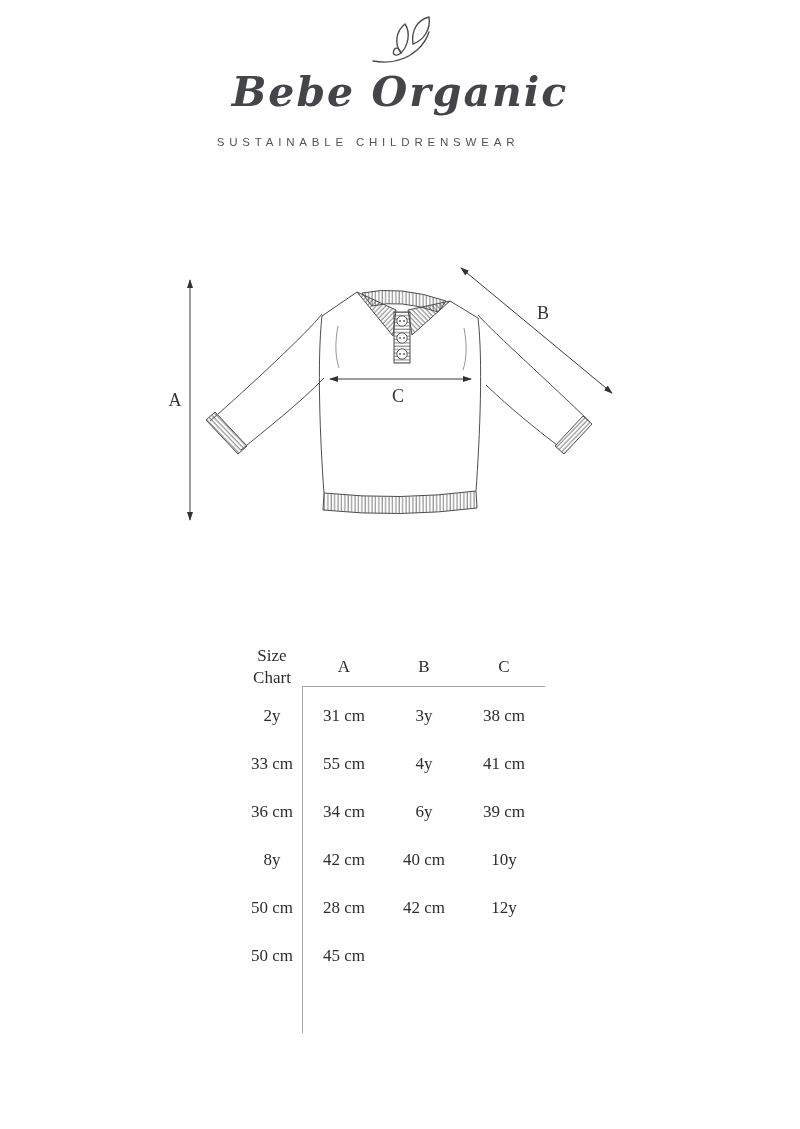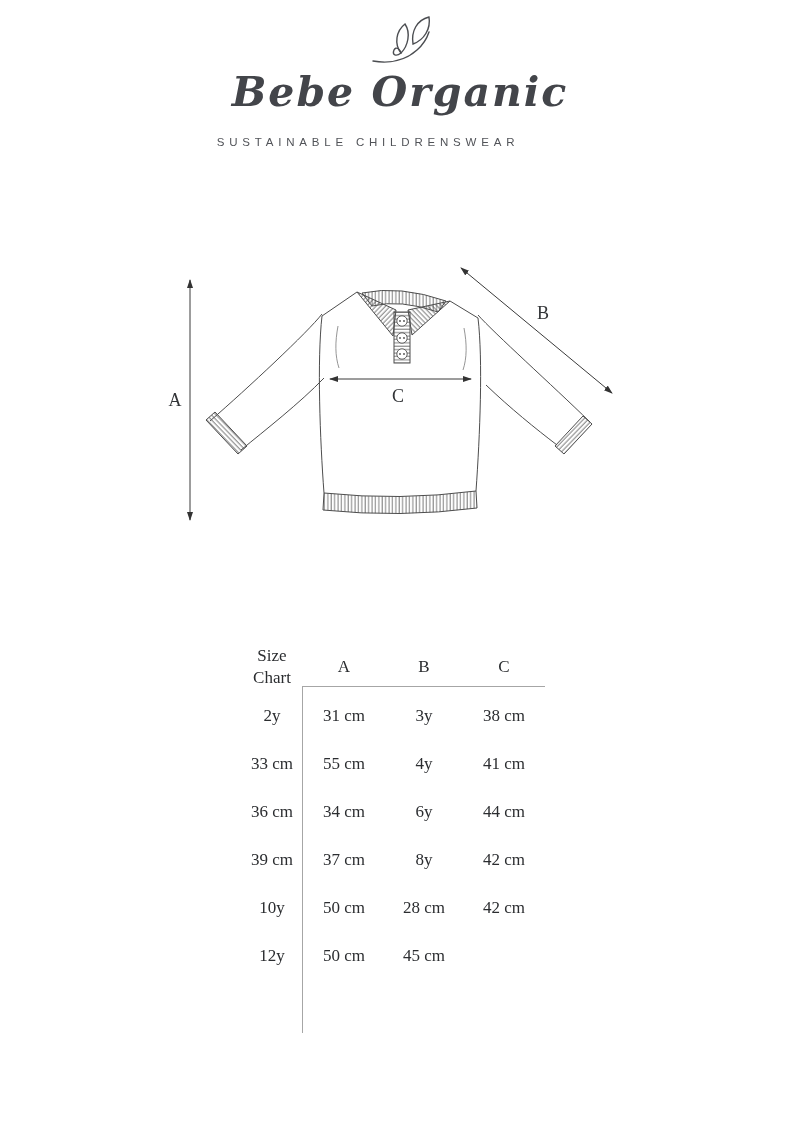--- a/index.html
+++ b/index.html
@@ -147,26 +147,25 @@
     <div class="cell">38 cm</div>
     <div class="cell">33 cm</div>
     <div class="cell">55 cm</div>
 
     <div class="cell">4y</div>
     <div class="cell">41 cm</div>
     <div class="cell">36 cm</div>
     <div class="cell">34 cm</div>
 
     <div class="cell">6y</div>
-    <div class="cell">44 cm</div>
     <div class="cell">39 cm</div>
-    <div class="cell">37 cm</div>
 
     <div class="cell">8y</div>
     <div class="cell">42 cm</div>
+    <div class="cell">40 cm</div>
 
     <div class="cell">10y</div>
     <div class="cell">50 cm</div>
     <div class="cell">28 cm</div>
     <div class="cell">42 cm</div>
 
     <div class="cell">12y</div>
     <div class="cell">50 cm</div>
     <div class="cell">45 cm</div>
   </div>

